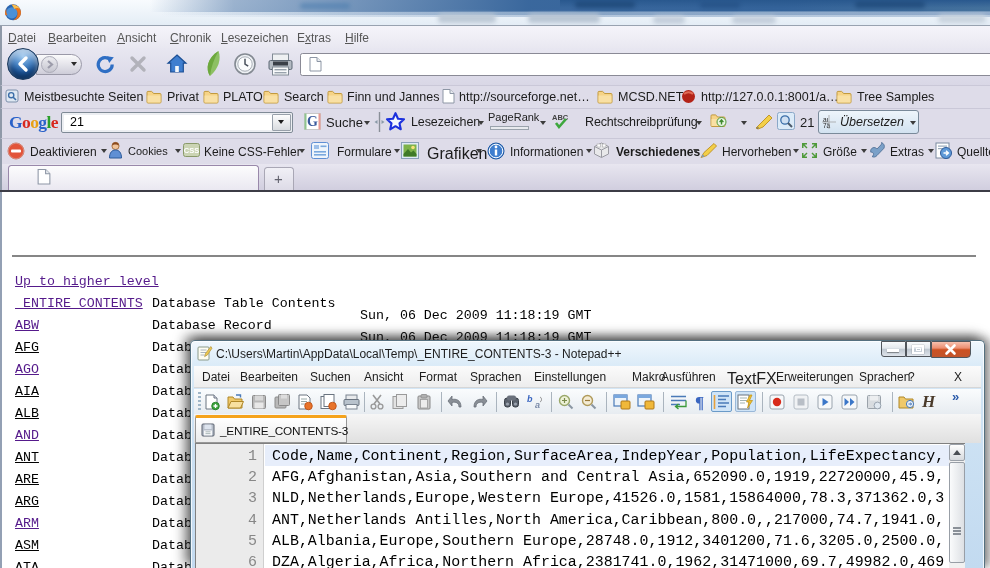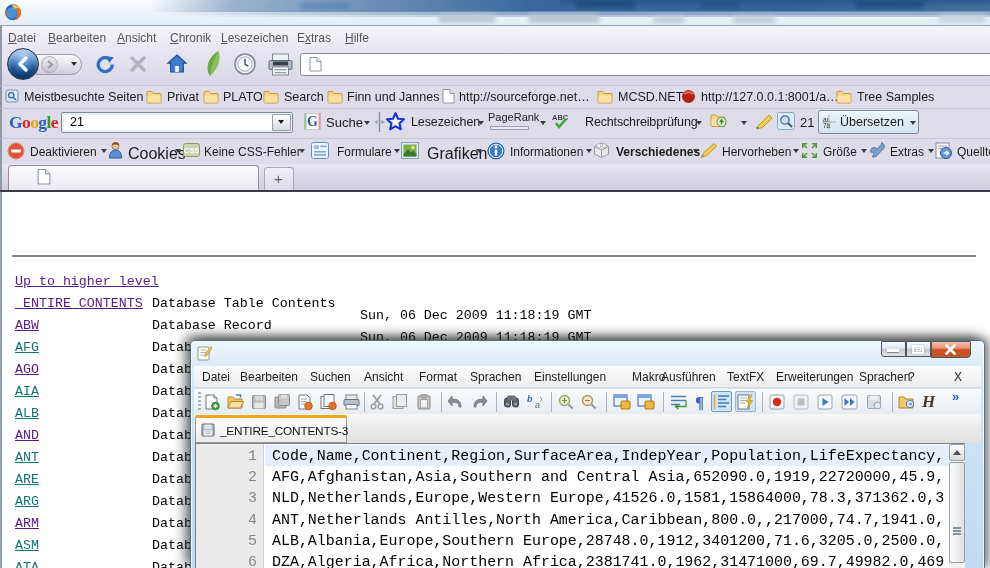--- a/index.html
+++ b/index.html
@@ -5,21 +5,21 @@
 * { margin:0; padding:0; box-sizing:border-box; }
 html,body { width:990px; height:568px; overflow:hidden; background:#fff; font-family:"Liberation Sans", sans-serif; }
 #stage { position:relative; width:990px; height:568px; overflow:hidden; }
 .abs { position:absolute; }
 .t { position:absolute; font-size:12.5px; color:#1c1c1c; white-space:nowrap; }
 .d { position:absolute; width:0; height:0; border-left:3.5px solid transparent; border-right:3.5px solid transparent; border-top:4px solid #3c3c3c; }
 .sepv { position:absolute; width:1px; background:#b4b2c4; }
 svg.ic { position:absolute; overflow:visible; }
 .mono { position:absolute; font-family:"Liberation Mono", monospace; font-size:13.3px; line-height:22px; white-space:pre; }
 a.v { color:#551a8b; text-decoration:underline; }
-a.u { color:#0f766e; }
+a.u { color:#000000; }
 </style>
 </head>
 <body>
 <div id="stage">
 <svg width="0" height="0" style="position:absolute">
 <defs>
 <g id="folder">
   <path d="M1 4 L1 13 Q1 14 2 14 L14 14 Q15 14 15 13 L15 5.5 Q15 4.5 14 4.5 L7.5 4.5 L6.2 2.8 Q5.9 2.4 5.4 2.4 L2 2.4 Q1 2.4 1 3.4 Z" fill="#f6d386" stroke="#c29a3e" stroke-width="1"></path>
   <path d="M1.5 6.5 L14.5 6.5 L14.5 13.5 L1.5 13.5 Z" fill="#f9e0a4"></path>
 </g>
@@ -196,37 +196,37 @@
   <path d="M11 11 L15 15" stroke="#4a5a6a" stroke-width="2"></path>
 </svg>
 <div class="t" style="left:800px;top:115px;font-size:13px;">21</div>
 <div class="abs" style="left:818px;top:110px;width:101px;height:24px;background:linear-gradient(#eef5fb,#d2e2f0);border:1px solid #7a8a9a;border-radius:3px;"></div>
 <svg class="ic" style="left:822px;top:115px" width="14" height="14" viewBox="0 0 14 14">
   <text x="1" y="6.5" font-family="Liberation Sans" font-size="6.5" fill="#222">aı</text>
   <text x="1" y="13" font-family="Liberation Sans" font-size="6.5" fill="#222">7ä</text>
   <path d="M7 0 L7 14" stroke="#999" stroke-width=".7"></path>
   <path d="M0 7 L14 7" stroke="#999" stroke-width=".7"></path>
 </svg>
-<div class="t" style="left:840px;top:115px;font-size:12.5px;">Übersetzen</div>
+<div class="t" style="left:840px;top:115px;font-size:12.5px;font-style:italic;">Übersetzen</div>
 <div class="d" style="left:910px;top:121px;"></div>
 
 <div class="abs" style="left:0;top:138px;width:990px;height:26px;background:#dedce9;border-left:2px solid #8f99a8;border-top:1px solid #cac8d8;"></div>
 <svg class="ic" style="left:7px;top:142px" width="18" height="18" viewBox="0 0 18 18">
   <circle cx="9" cy="9" r="8" fill="#e2543a" stroke="#b03420" stroke-width="1"></circle>
   <circle cx="9" cy="9" r="8" fill="none" stroke="rgba(255,255,255,.4)" stroke-width="1.5"></circle>
   <rect x="4" y="7.6" width="10" height="2.8" rx="1" fill="#fff"></rect>
 </svg>
 <div class="t" style="left:30px;top:145px;font-size:12px;">Deaktivieren</div>
 <div class="d" style="left:101px;top:149px;"></div>
 <svg class="ic" style="left:107px;top:141px" width="17" height="18" viewBox="0 0 17 18">
   <circle cx="8.5" cy="5" r="3.6" fill="#f0c49a" stroke="#9a5f2a" stroke-width=".8"></circle>
   <path d="M8.5 1.2 C6 1.2 5 3 5.2 4.5 C6.5 3 10 3 11.8 4.5 C12 3 11 1.2 8.5 1.2 Z" fill="#8a4a1e"></path>
   <path d="M2.5 17 C2.5 11.5 5 9 8.5 9 C12 9 14.5 11.5 14.5 17 Z" fill="#5f8fd4" stroke="#2c5a9a" stroke-width="1"></path>
 </svg>
-<div class="t" style="left:128px;top:145px;font-size:16px;">Cookies</div>
+<div class="t" style="left:128px;top:145px;font-size:11px;">Cookies</div>
 <div class="d" style="left:175px;top:149px;"></div>
 <svg class="ic" style="left:183px;top:143px" width="17" height="14" viewBox="0 0 17 14">
   <rect x="0.5" y="0.5" width="16" height="13" rx="2" fill="#cbd4b4" stroke="#8a9a6a" stroke-width="1"></rect>
   <text x="8.5" y="10" text-anchor="middle" font-family="Liberation Sans" font-size="7.5" font-weight="bold" fill="#fff">CSS</text>
 </svg>
 <div class="t" style="left:204px;top:145px;font-size:12px;">Keine CSS-Fehler</div>
 <div class="d" style="left:299px;top:149px;"></div>
 <svg class="ic" style="left:311px;top:142px" width="18" height="17" viewBox="0 0 18 17">
   <rect x="0.5" y="0.5" width="17" height="16" rx="2" fill="#eef4fb" stroke="#5f8fd4" stroke-width="1"></rect>
   <rect x="3" y="3" width="5" height="4" fill="#9ec0ea"></rect>
@@ -328,40 +328,41 @@
 Database Record</div>
 <div class="mono" style="left:360px;top:293px;margin-top:12px;">Sun, 06 Dec 2009 11:18:19 GMT
 Sun, 06 Dec 2009 11:18:19 GMT</div>
 
 <div class="abs" style="left:190px;top:340px;width:795px;height:229px;background:linear-gradient(#f0f7fd 0%,#dcecf8 10%,#cfe3f4 26%,#c2daf0 100%);border:1px solid #55707f;border-bottom:none;border-radius:5px 5px 0 0;box-shadow:-5px -4px 12px rgba(25,25,25,.62), 5px -2px 10px rgba(25,25,25,.45), inset 0 0 0 1px rgba(255,255,255,.75);"></div>
 <svg class="ic" style="left:197px;top:345px" width="15" height="16" viewBox="0 0 15 16">
   <rect x="1" y="2" width="11" height="13" rx="1" fill="#fdfdf2" stroke="#8a9a8a" stroke-width="1"></rect>
   <path d="M3.5 5 L9.5 5 M3.5 7.5 L9.5 7.5 M3.5 10 L7.5 10" stroke="#aab4be" stroke-width="1"></path>
   <path d="M13.8 1.5 L8.5 8.5 L7.6 11.6 L10.4 10 L15 3.2 Z" fill="#ecc94e" stroke="#b09040" stroke-width=".7"></path>
 </svg>
+<div class="abs" style="left:216px;top:347px;font-size:12px;color:#1d1d1d;">C:\Users\Martin\AppData\Local\Temp\_ENTIRE_CONTENTS-3 - Notepad++</div>
 <div class="abs" style="left:881px;top:341px;width:25px;height:16px;background:linear-gradient(#f8fafc 0%,#e2e7ec 45%,#bec7d0 50%,#dfe4ea 100%);border:1px solid #51565c;border-radius:0 0 0 3px;"></div>
 <div class="abs" style="left:906px;top:341px;width:25px;height:16px;background:linear-gradient(#f8fafc 0%,#e2e7ec 45%,#bec7d0 50%,#dfe4ea 100%);border:1px solid #51565c;"></div>
 <div class="abs" style="left:931px;top:341px;width:40px;height:17px;background:linear-gradient(#f6c0ae 0%,#ec8f72 40%,#cc5122 52%,#c2552b 100%);border:1px solid #51565c;border-radius:0 0 4px 0;"></div>
 <div class="abs" style="left:887px;top:349px;width:12px;height:3px;background:#fff;box-shadow:0 1px 1px rgba(0,0,0,.4);"></div>
 <div class="abs" style="left:912px;top:345px;width:12px;height:9px;border:2px solid #fff;box-shadow:0 0 1px rgba(0,0,0,.5);"></div>
 <div class="abs" style="left:916px;top:348px;width:5px;height:3px;border:1.5px solid #fff;"></div>
 <svg class="ic" style="left:945px;top:344px" width="11" height="11" viewBox="0 0 11 11">
   <path d="M1.5 1.5 L9.5 9.5 M9.5 1.5 L1.5 9.5" stroke="#fff" stroke-width="2.6" stroke-linecap="round"></path>
 </svg>
 <div class="abs" style="left:194px;top:366px;width:787px;height:22px;background:linear-gradient(#fbfbfb,#ededed);border-bottom:1px solid #d6d6d6;"></div>
 <div class="t" style="left:202px;top:370px;font-size:12px;">Datei</div>
 <div class="t" style="left:240px;top:370px;font-size:12px;">Bearbeiten</div>
 <div class="t" style="left:310px;top:370px;font-size:12px;">Suchen</div>
 <div class="t" style="left:364px;top:370px;font-size:12px;">Ansicht</div>
 <div class="t" style="left:419px;top:370px;font-size:12px;">Format</div>
 <div class="t" style="left:470px;top:370px;font-size:12px;">Sprachen</div>
 <div class="t" style="left:534px;top:370px;font-size:12px;">Einstellungen</div>
 <div class="t" style="left:613px;top:370px;font-size:12px;margin-left:19px;">Makro</div>
 <div class="t" style="left:661px;top:370px;font-size:12px;">Ausführen</div>
-<div class="t" style="left:727px;top:370px;font-size:12px;">TextFX</div>
+<div class="t" style="left:727px;top:370px;font-size:16px;">TextFX</div>
 <div class="t" style="left:776px;top:370px;font-size:12px;">Erweiterungen</div>
 <div class="t" style="left:859px;top:370px;font-size:12px;">Sprachen</div>
 <div class="t" style="left:908px;top:370px;font-size:12px;">?</div>
 <div class="t" style="left:954px;top:370px;font-size:12px;">X</div>
 <div class="abs" style="left:194px;top:389px;width:787px;height:25px;background:linear-gradient(#fafcfd,#e7ecf1);"></div>
 <div class="abs" style="left:198px;top:392px;width:3px;height:19px;background:repeating-linear-gradient(#9fb6c8 0 2px, transparent 2px 4px);"></div>
 <svg class="ic" style="left:204px;top:394px" width="16" height="16" viewBox="0 0 16 16">
   <path d="M2 1 L10 1 L13 4 L13 15 L2 15 Z" fill="#fff" stroke="#6a7480" stroke-width="1"></path>
   <path d="M10 1 L10 4 L13 4" fill="#dde" stroke="#6a7480" stroke-width="1"></path>
   <circle cx="11.5" cy="12" r="3.8" fill="#3fa33f" stroke="#1e7a1e" stroke-width=".8"></circle>

